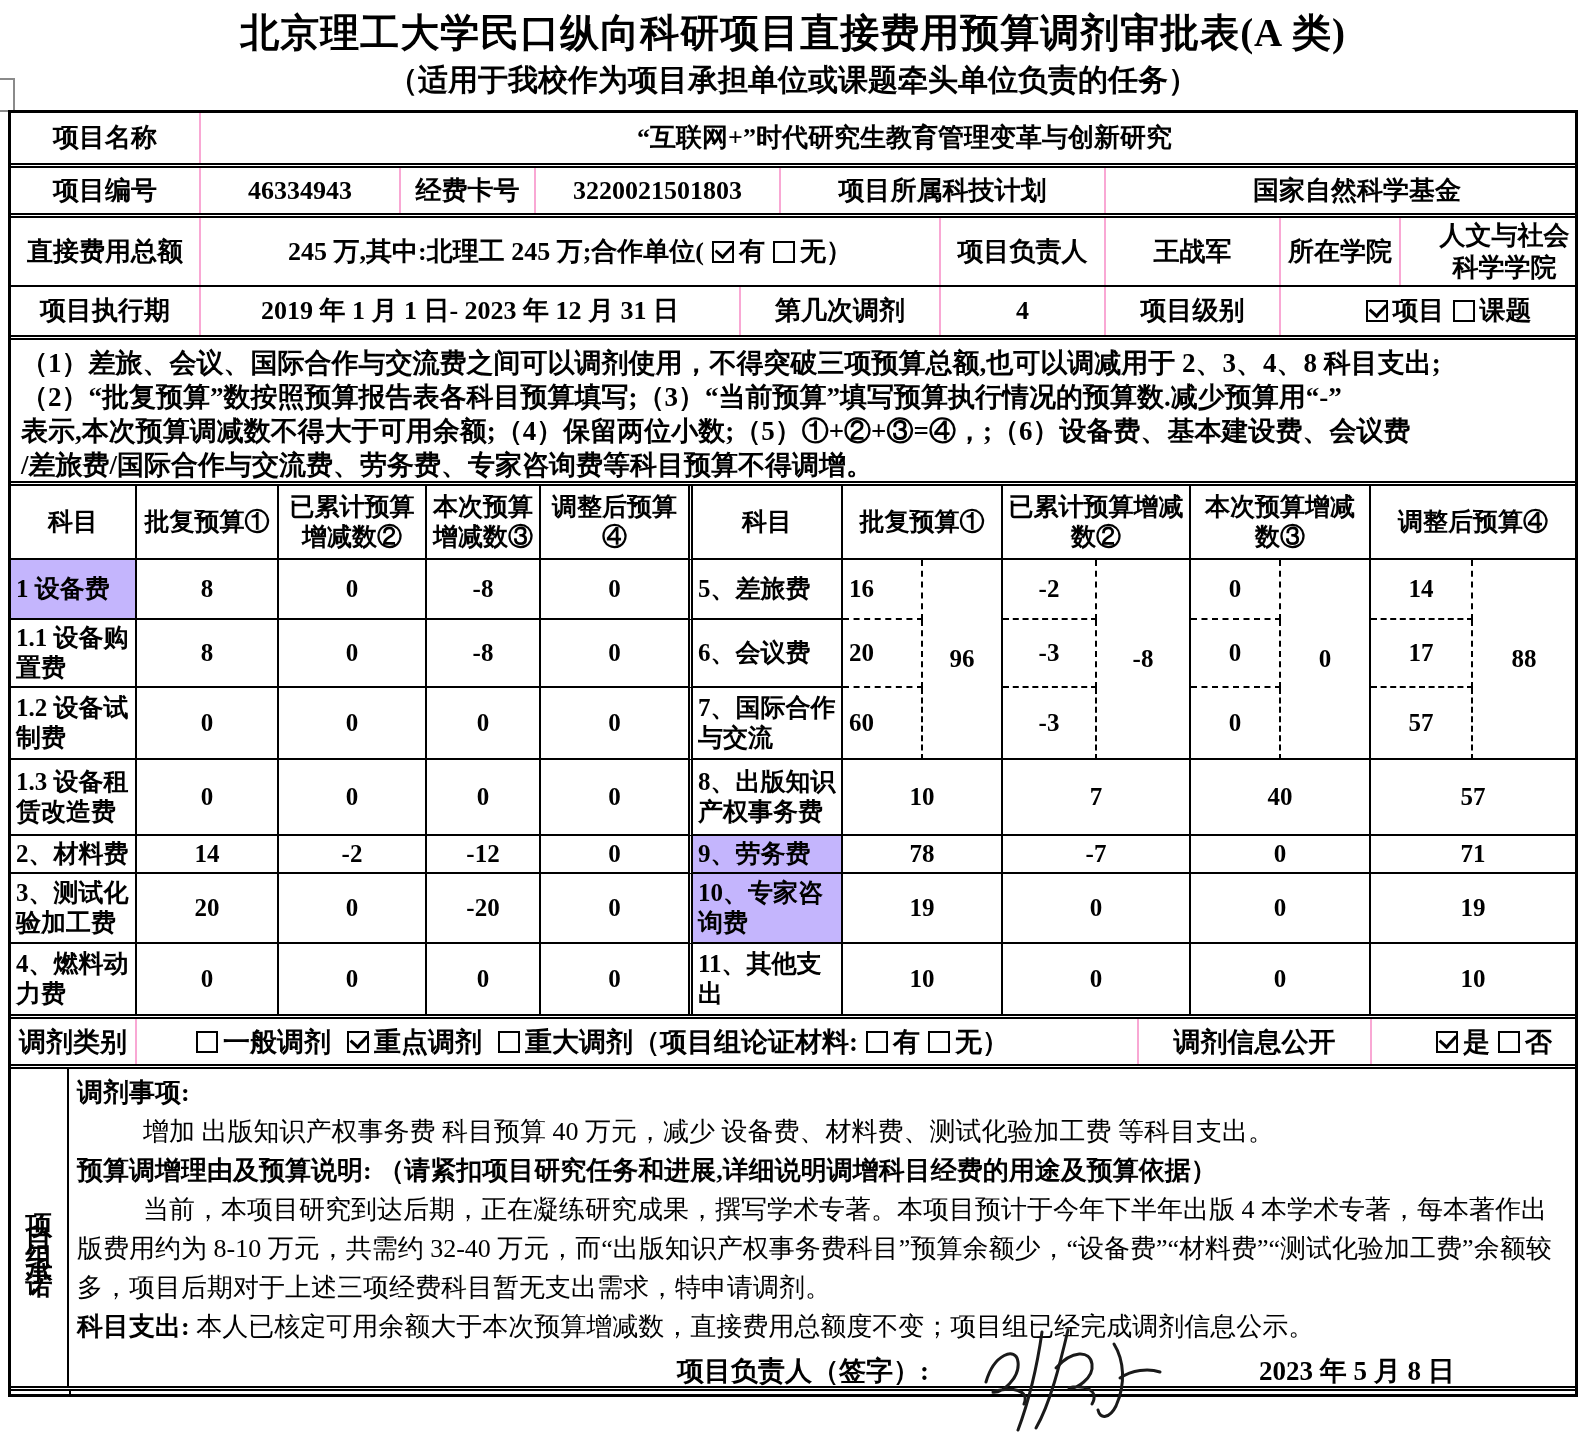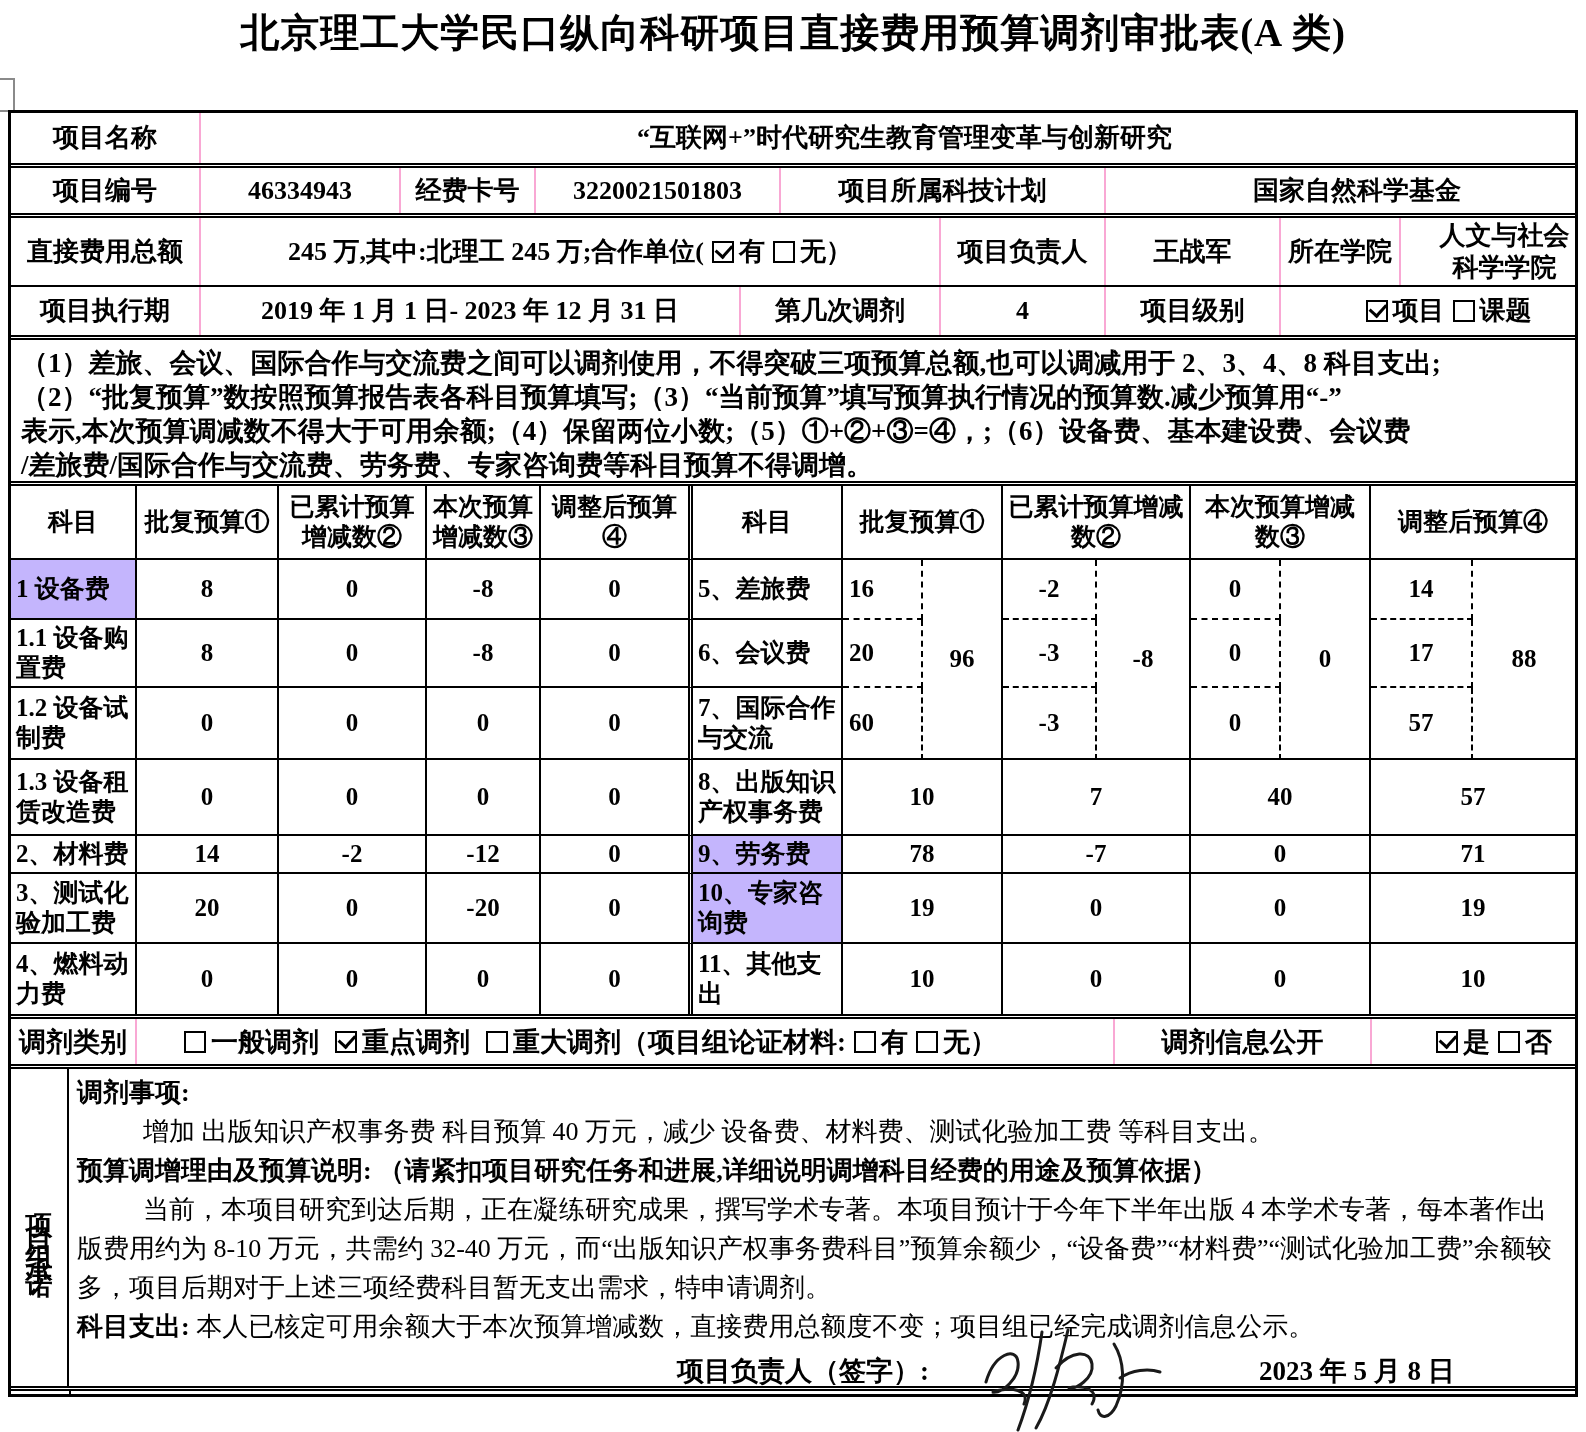--- a/index.html
+++ b/index.html
@@ -58,20 +58,21 @@
   .signdate{margin-left:330px;font-weight:700;font-size:27px;}
   .sig{position:absolute;left:972px;top:1320px;z-index:6;}
   .strip{height:8px;display:flex;}
   .strip .vpart{width:58px;border-right:2px solid #000;}
 </style>
 </head>
 <body>
 
 <div class="page">
   <div class="title">北京理工大学民口纵向科研项目直接费用预算调剂审批表(A 类)</div>
+  <div class="subtitle">（适用于我校作为项目承担单位或课题牵头单位负责的任务）</div>
   <div class="artifact"></div>
 
   <div class="tbl">
 
     <div class="sec row" style="height:50px;">
       <div class="cell" style="width:190px;">项目名称</div>
       <div class="cell" style="flex:1;">“互联网+”时代研究生教育管理变革与创新研究</div>
     </div>
 
     <div class="sec sep-d row" style="height:50px;">
@@ -217,34 +218,34 @@
       <div class="g lastcol" style="grid-row:7;grid-column:13 / span 2;">19</div>
 
       <div class="g lastrow" style="grid-row:8;grid-column:7 / span 2;">10</div>
       <div class="g lastrow" style="grid-row:8;grid-column:9 / span 2;">0</div>
       <div class="g lastrow" style="grid-row:8;grid-column:11 / span 2;">0</div>
       <div class="g lastcol lastrow" style="grid-row:8;grid-column:13 / span 2;">10</div>
     </div>
 
     <div class="sec sep-d row cat" style="height:50px;">
       <div class="cell" style="width:126px;">调剂类别</div>
-      <div class="cell" style="flex:1;justify-content:flex-start;padding-left:47px;">
+      <div class="cell" style="flex:1;justify-content:flex-start;padding-left:59px;">
         <span class="cb" style="margin-left:0;"></span>
         <span>一般调剂</span>
         <span class="cb ck" style="margin-left:16px;"></span>
         <span>重点调剂</span>
         <span class="cb" style="margin-left:16px;"></span>
         <span>重大调剂</span>
         <span>（项目组论证材料:</span>
         <span class="cb"></span>
         <span>有</span>
         <span class="cb"></span>
         <span>无）</span>
       </div>
-      <div class="cell" style="width:257px;">调剂信息公开</div>
+      <div class="cell" style="width:233px;">调剂信息公开</div>
       <div class="cell" style="width:203px;">
         <span class="cb ck"></span>
         <span>是</span>
         <span class="cb"></span>
         <span>否</span>
       </div>
     </div>
 
     <div class="sec sep-d commit" style="height:322px;">
       <div class="vcol">

